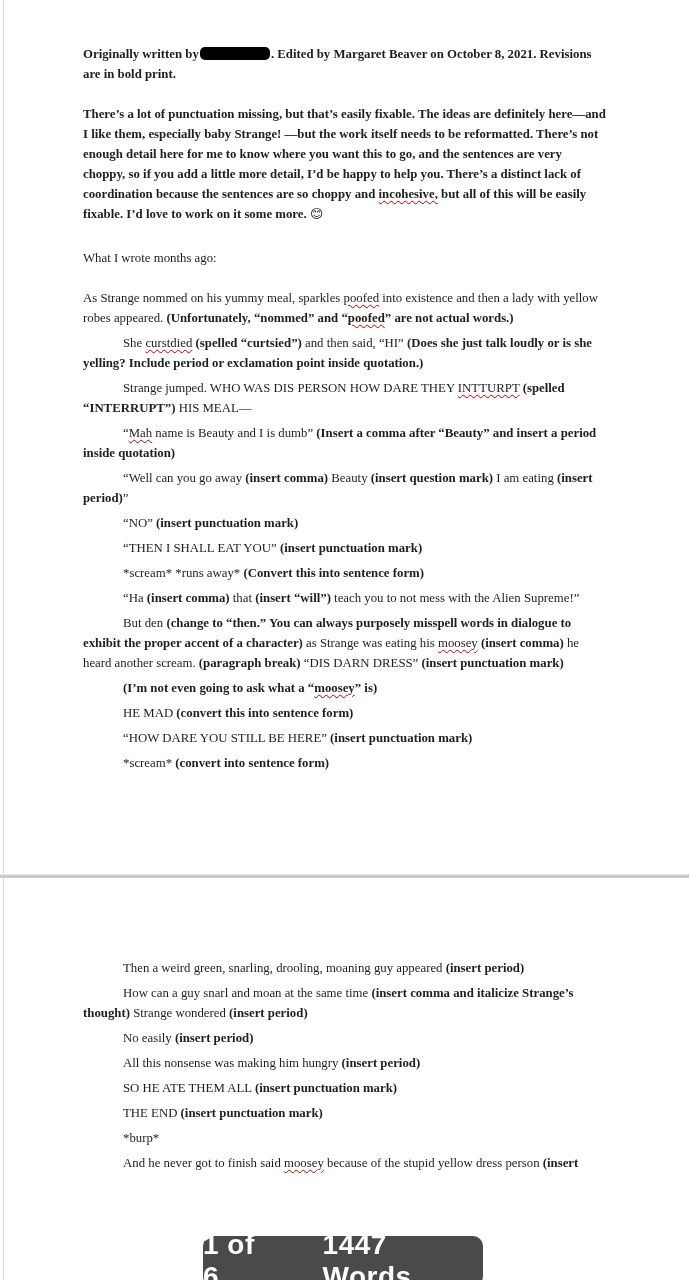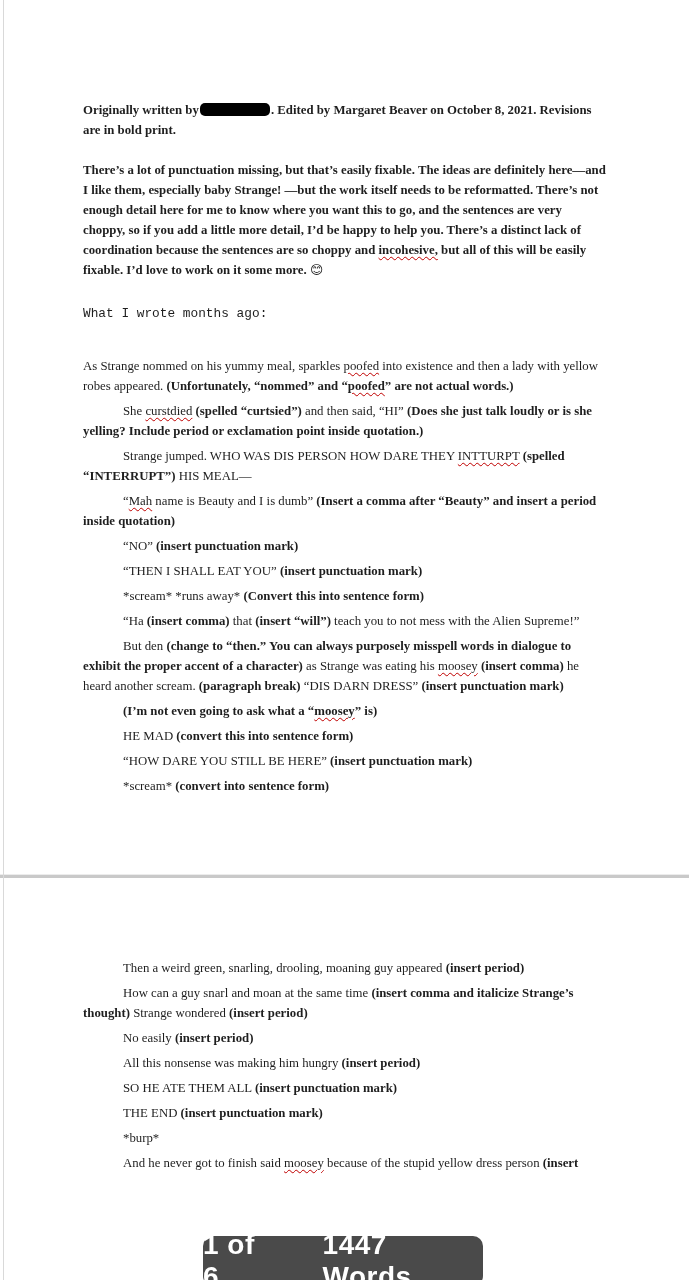--- a/index.html
+++ b/index.html
@@ -2,21 +2,21 @@
 <html><head>
 <meta charset="utf-8">
 <style>
   * { margin: 0; padding: 0; box-sizing: border-box; }
   html, body { width: 689px; height: 1280px; overflow: hidden; background: #ffffff; }
   body { font-family: "Liberation Serif", serif; color: #1e1e1e; position: relative; }
 
   .page-edge-line { position: absolute; left: 3px; top: 0; bottom: 0; width: 1px; background: #d9d9d9; z-index: 2; }
 
   .page { padding-left: 83px; padding-right: 83px; background: #ffffff; }
-  .page-1 { height: 874px; padding-top: 100px; overflow: hidden; }
+  .page-1 { height: 874px; padding-top: 44px; overflow: hidden; }
   .page-2 { height: 296px; padding-top: 80px; overflow: hidden; }
 
   .page-break-divider { height: 4px; background: #c9c9c9; border-top: 1px solid #ececec; }
 
   p.para { font-size: 12.8px; line-height: 20px; margin: 0 0 5px 0; }
   p.indent { text-indent: 40px; }
   .bold { font-weight: bold; }
   .squiggle {
     text-decoration: underline;
     text-decoration-style: wavy;
@@ -52,25 +52,26 @@
   }
 </style>
 </head>
 <body>
 
 <div class="page-edge-line"></div>
 
 <div class="page page-1">
     <p class="para" style="margin-bottom: 20px;"><span class="bold">Originally written by</span><span class="redacted"></span><span class="bold">. Edited by Margaret Beaver on October 8, 2021. Revisions are in bold print.</span></p>
     <p class="para" style="margin-bottom: 24px;"><span class="bold">There’s a lot of punctuation missing, but that’s easily fixable. The ideas are definitely here—and I like them, especially baby Strange! —but the work itself needs to be reformatted. There’s not enough detail here for me to know where you want this to go, and the sentences are very choppy, so if you add a little more detail, I’d be happy to help you. There’s a distinct lack of coordination because the sentences are so choppy and </span><span class="bold squiggle">incohesive,</span><span class="bold"> but all of this will be easily fixable. I’d love to work on it some more. </span><span class="emoji">😊</span></p>
-    <p class="para" style="margin-bottom: 32px; font-family: Liberation Mono, monospace;"><span>What I wrote months ago:</span></p>
+    <p class="para" style="margin-bottom: 20px;"><span>What I wrote months ago:</span></p>
     <p class="para"><span>As Strange nommed on his yummy meal, sparkles </span><span class="squiggle">poofed</span><span> into existence and then a lady with yellow robes appeared. </span><span class="bold">(Unfortunately, “nommed” and “</span><span class="bold squiggle">poofed</span><span class="bold">” are not actual words.)</span></p>
     <p class="para indent"><span>She </span><span class="squiggle">curstdied</span><span> </span><span class="bold">(spelled “curtsied”)</span><span> and then said, “HI” </span><span class="bold">(Does she just talk loudly or is she yelling? Include period or exclamation point inside quotation.)</span></p>
     <p class="para indent"><span>Strange jumped. WHO WAS DIS PERSON HOW DARE THEY </span><span class="squiggle">INTTURPT</span><span> </span><span class="bold">(spelled “INTERRUPT”)</span><span> HIS MEAL—</span></p>
     <p class="para indent"><span>“</span><span class="squiggle">Mah</span><span> name is Beauty and I is dumb” </span><span class="bold">(Insert a comma after “Beauty” and insert a period inside quotation)</span></p>
+    <p class="para indent"><span>“Well can you go away </span><span class="bold">(insert comma)</span><span> Beauty </span><span class="bold">(insert question mark)</span><span> I am eating </span><span class="bold">(insert period)</span><span>”</span></p>
     <p class="para indent"><span>“NO” </span><span class="bold">(insert punctuation mark)</span></p>
     <p class="para indent"><span>“THEN I SHALL EAT YOU” </span><span class="bold">(insert punctuation mark)</span></p>
     <p class="para indent"><span>*scream* *runs away* </span><span class="bold">(Convert this into sentence form)</span></p>
     <p class="para indent"><span>“Ha </span><span class="bold">(insert comma)</span><span> that </span><span class="bold">(insert “will”)</span><span> teach you to not mess with the Alien Supreme!”</span></p>
     <p class="para indent"><span>But den </span><span class="bold">(change to “then.” You can always purposely misspell words in dialogue to exhibit the proper accent of a character)</span><span> as Strange was eating his </span><span class="squiggle">moosey</span><span> </span><span class="bold">(insert comma)</span><span> he heard another scream. </span><span class="bold">(paragraph break)</span><span> “DIS DARN DRESS” </span><span class="bold">(insert punctuation mark)</span></p>
     <p class="para indent"><span class="bold">(I’m not even going to ask what a “</span><span class="bold squiggle">moosey</span><span class="bold">” is)</span></p>
     <p class="para indent"><span>HE MAD </span><span class="bold">(convert this into sentence form)</span></p>
     <p class="para indent"><span>“HOW DARE YOU STILL BE HERE” </span><span class="bold">(insert punctuation mark)</span></p>
     <p class="para indent"><span>*scream* </span><span class="bold">(convert into sentence form)</span></p>
   </div>

